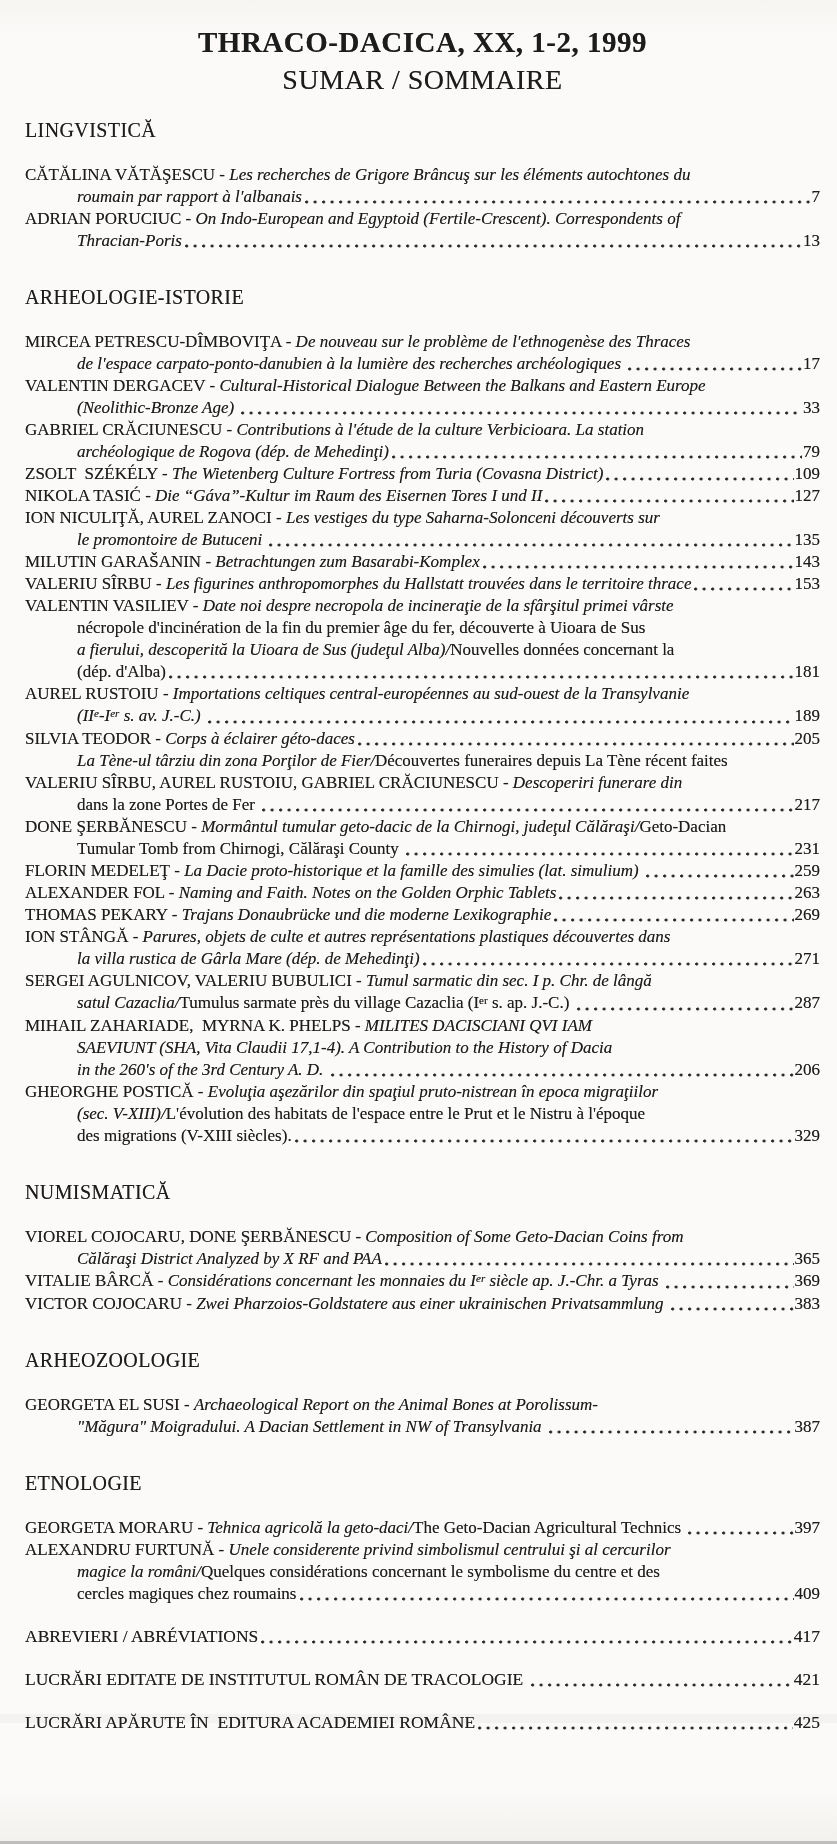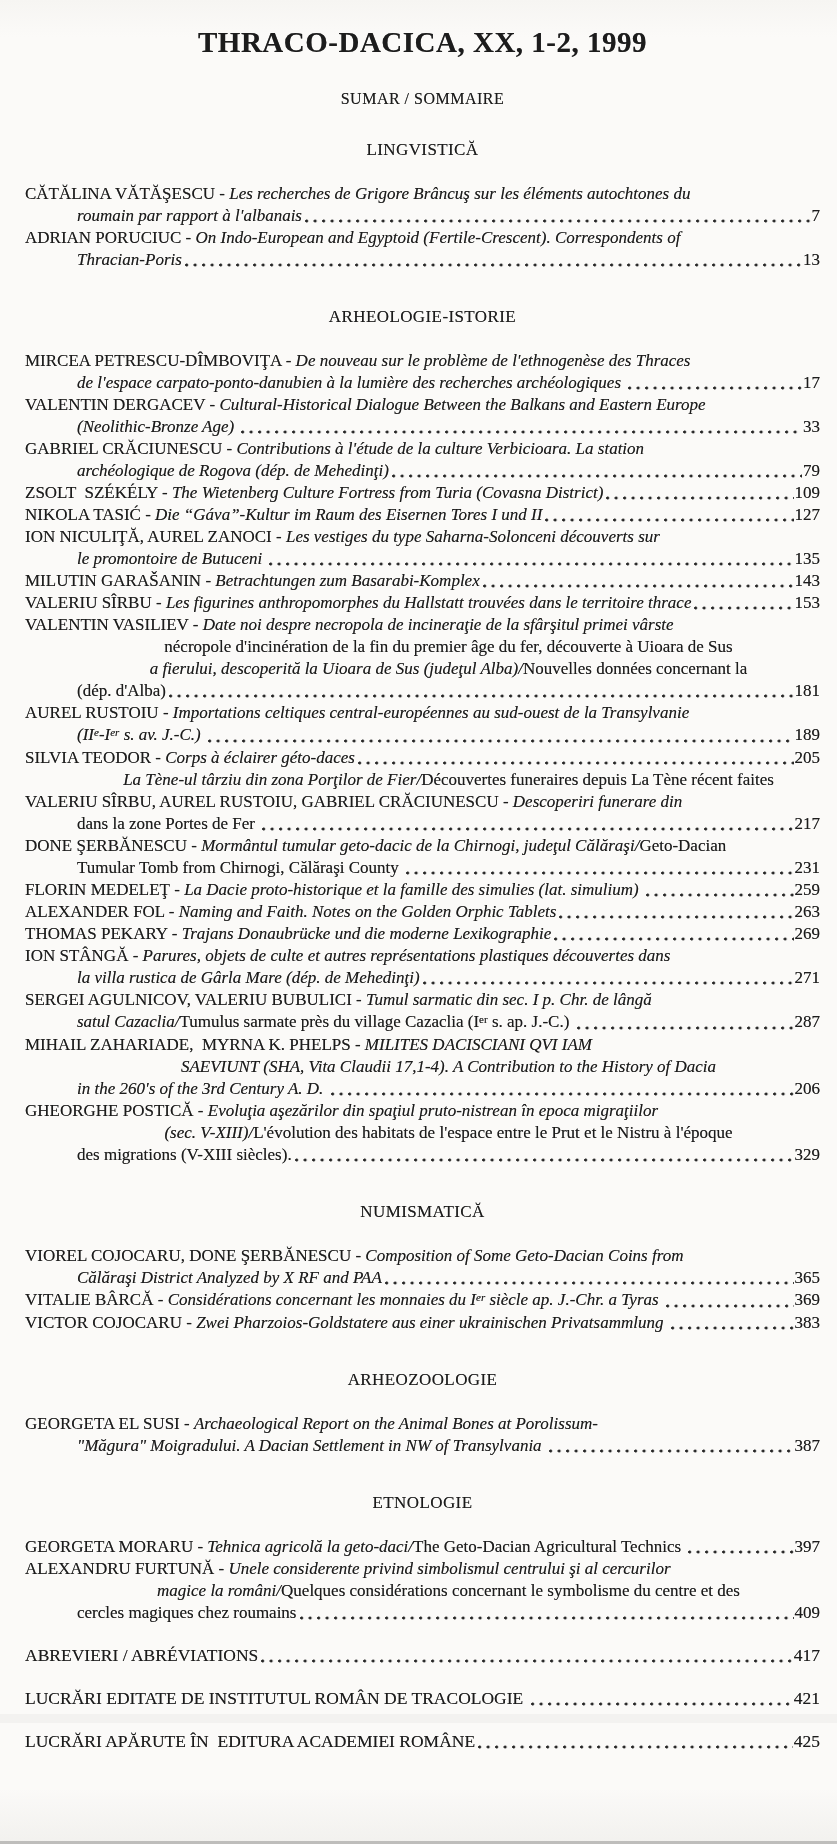--- a/index.html
+++ b/index.html
@@ -22,45 +22,44 @@
     padding: 25px 17px 0 25px;
   }
   .title {
     font-size: 29px;
     line-height: 34px;
     font-weight: bold;
     text-align: center;
     letter-spacing: 0.5px;
   }
   .subtitle {
-    font-size: 16px;
+    font-size: 28px;
     line-height: 24px;
     text-align: center;
-    margin-top: 28px;
+    margin-top: 9px;
     letter-spacing: 0.5px;
     font-weight: normal;
   }
   .section-heading {
-    font-size: 17px;
+    font-size: 20px;
     line-height: 23px;
-    text-align: center;
     margin: 34px 0 22px 0;
     letter-spacing: 0.4px;
   }
   .toc-section:first-child .section-heading { margin-top: 27px; }
   .entry { }
   .entry.gap-before { margin-top: 0; }
   .line {
     display: flex;
     align-items: baseline;
     white-space: pre;
     font-size: 17px;
     line-height: 22px;
   }
-  .cont { padding-left: 52px; justify-content: center; }
+  .cont { padding-left: 52px; }
   .it { font-style: italic; }
   .rm { font-style: normal; }
   .sup {
     font-size: 11px;
     position: relative;
     top: -4px;
   }
   .leader {
     flex: 1 1 auto;
     min-width: 10px;

